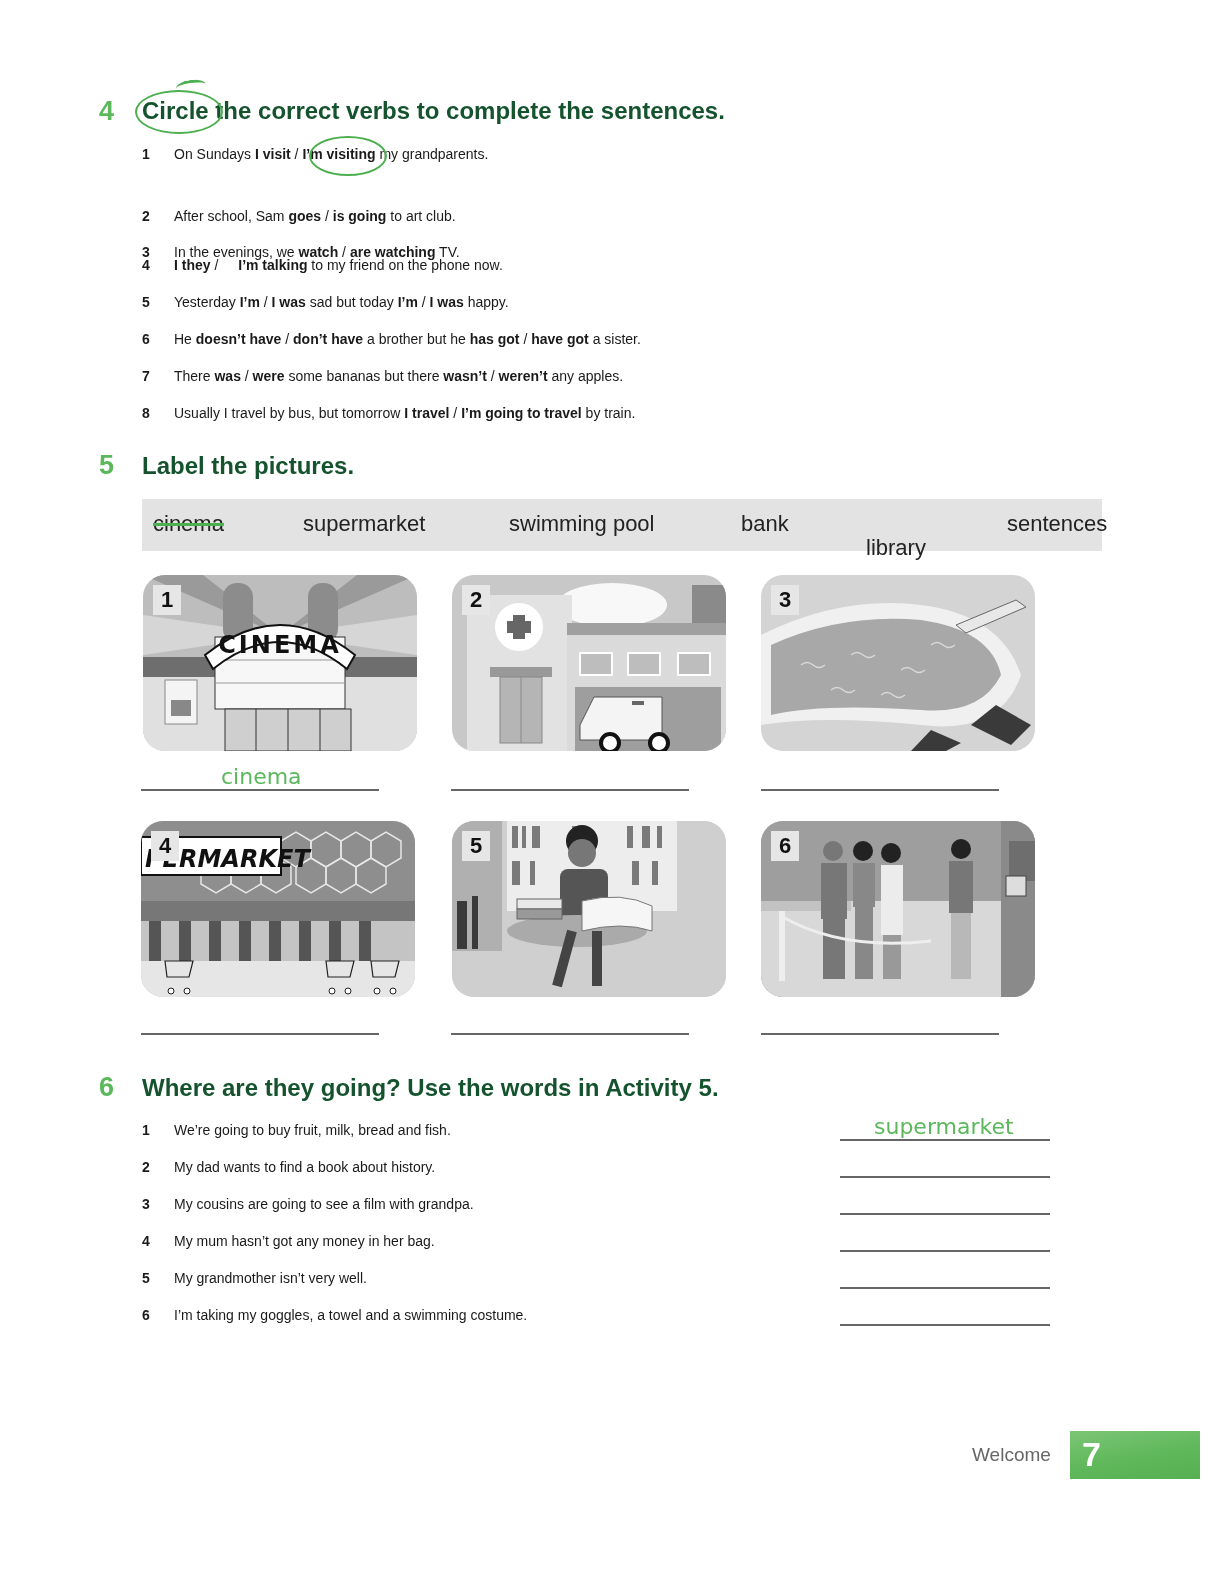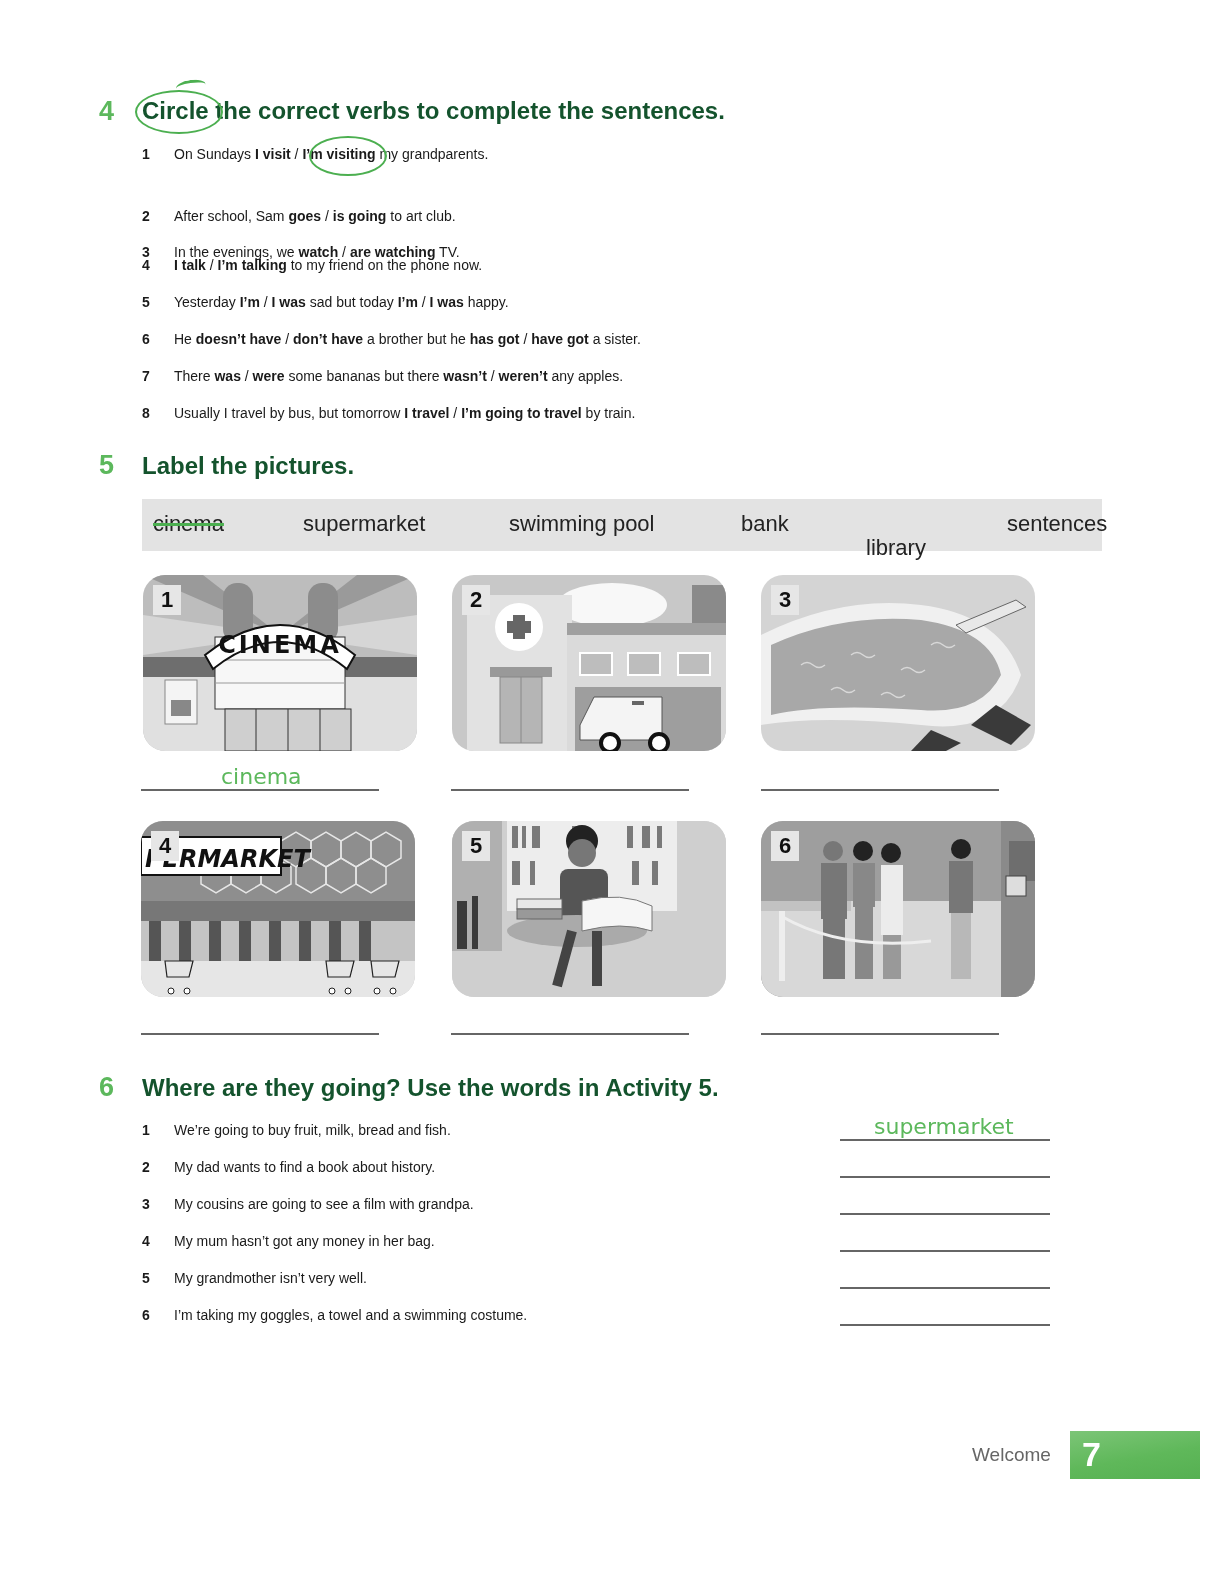--- a/index.html
+++ b/index.html
@@ -33,21 +33,21 @@
   <div class="ex-title" style="left:142px;top:97px;">
     <span>Circle</span><span> the correct verbs to complete the sentences.</span>
   </div>
   <div class="circle-mark" style="left:135px;top:90px;width:84px;height:40px;"></div>
   <div class="abs" style="left:176px;top:80px;width:30px;height:10px;border-top:3px solid #4caf50;border-radius:50%;transform:rotate(-8deg);"></div>
 
   <div id="ex4-items">
       <div class="item" style="top: 139px;"><span class="n">1</span><span style="white-space: pre;">On Sundays </span><b style="white-space: pre;">I visit</b><span style="white-space: pre;"> / </span><b style="white-space: pre;">I’m visiting</b><span style="white-space: pre;"> my grandparents.</span></div>
       <div class="item" style="top: 176px; margin-top: 25px;"><span class="n">2</span><span style="white-space: pre;">After school, Sam </span><b style="white-space: pre;">goes</b><span style="white-space: pre;"> / </span><b style="white-space: pre;">is going</b><span style="white-space: pre;"> to art club.</span></div>
       <div class="item" style="top: 213px; margin-top: 24px;"><span class="n">3</span><span style="white-space: pre;">In the evenings, we </span><b style="white-space: pre;">watch</b><span style="white-space: pre;"> / </span><b style="white-space: pre;">are watching</b><span style="white-space: pre;"> TV.</span></div>
-      <div class="item" style="top: 250px;"><span class="n">4</span><b style="white-space: pre;">I talk</b><span style="white-space: pre;"> / </span><b style="white-space: pre;">I’m talking</b><span style="white-space: pre;"> to my friend on the phone now.</span></div>
+      <div class="item" style="top: 250px;"><span class="n">4</span><b style="white-space: pre;">I they</b><span style="white-space: pre;"> / </span><b style="white-space: pre; margin-left: 16px;">I’m talking</b><span style="white-space: pre;"> to my friend on the phone now.</span></div>
       <div class="item" style="top: 287px;"><span class="n">5</span><span style="white-space: pre;">Yesterday </span><b style="white-space: pre;">I’m</b><span style="white-space: pre;"> / </span><b style="white-space: pre;">I was</b><span style="white-space: pre;"> sad but today </span><b style="white-space: pre;">I’m</b><span style="white-space: pre;"> / </span><b style="white-space: pre;">I was</b><span style="white-space: pre;"> happy.</span></div>
       <div class="item" style="top: 324px;"><span class="n">6</span><span style="white-space: pre;">He </span><b style="white-space: pre;">doesn’t have</b><span style="white-space: pre;"> / </span><b style="white-space: pre;">don’t have</b><span style="white-space: pre;"> a brother but he </span><b style="white-space: pre;">has got</b><span style="white-space: pre;"> / </span><b style="white-space: pre;">have got</b><span style="white-space: pre;"> a sister.</span></div>
       <div class="item" style="top: 361px;"><span class="n">7</span><span style="white-space: pre;">There </span><b style="white-space: pre;">was</b><span style="white-space: pre;"> / </span><b style="white-space: pre;">were</b><span style="white-space: pre;"> some bananas but there </span><b style="white-space: pre;">wasn’t</b><span style="white-space: pre;"> / </span><b style="white-space: pre;">weren’t</b><span style="white-space: pre;"> any apples.</span></div>
       <div class="item" style="top: 398px;"><span class="n">8</span><span style="white-space: pre;">Usually I travel by bus, but tomorrow </span><b style="white-space: pre;">I travel</b><span style="white-space: pre;"> / </span><b style="white-space: pre;">I’m going to travel</b><span style="white-space: pre;"> by train.</span></div>
     </div>
   <div class="circle-mark" style="left:309px;top:136px;width:74px;height:36px;"></div>
 </div>
 
 <div>
   <div class="ex-num" style="left:99px;top:450px;">5</div>

